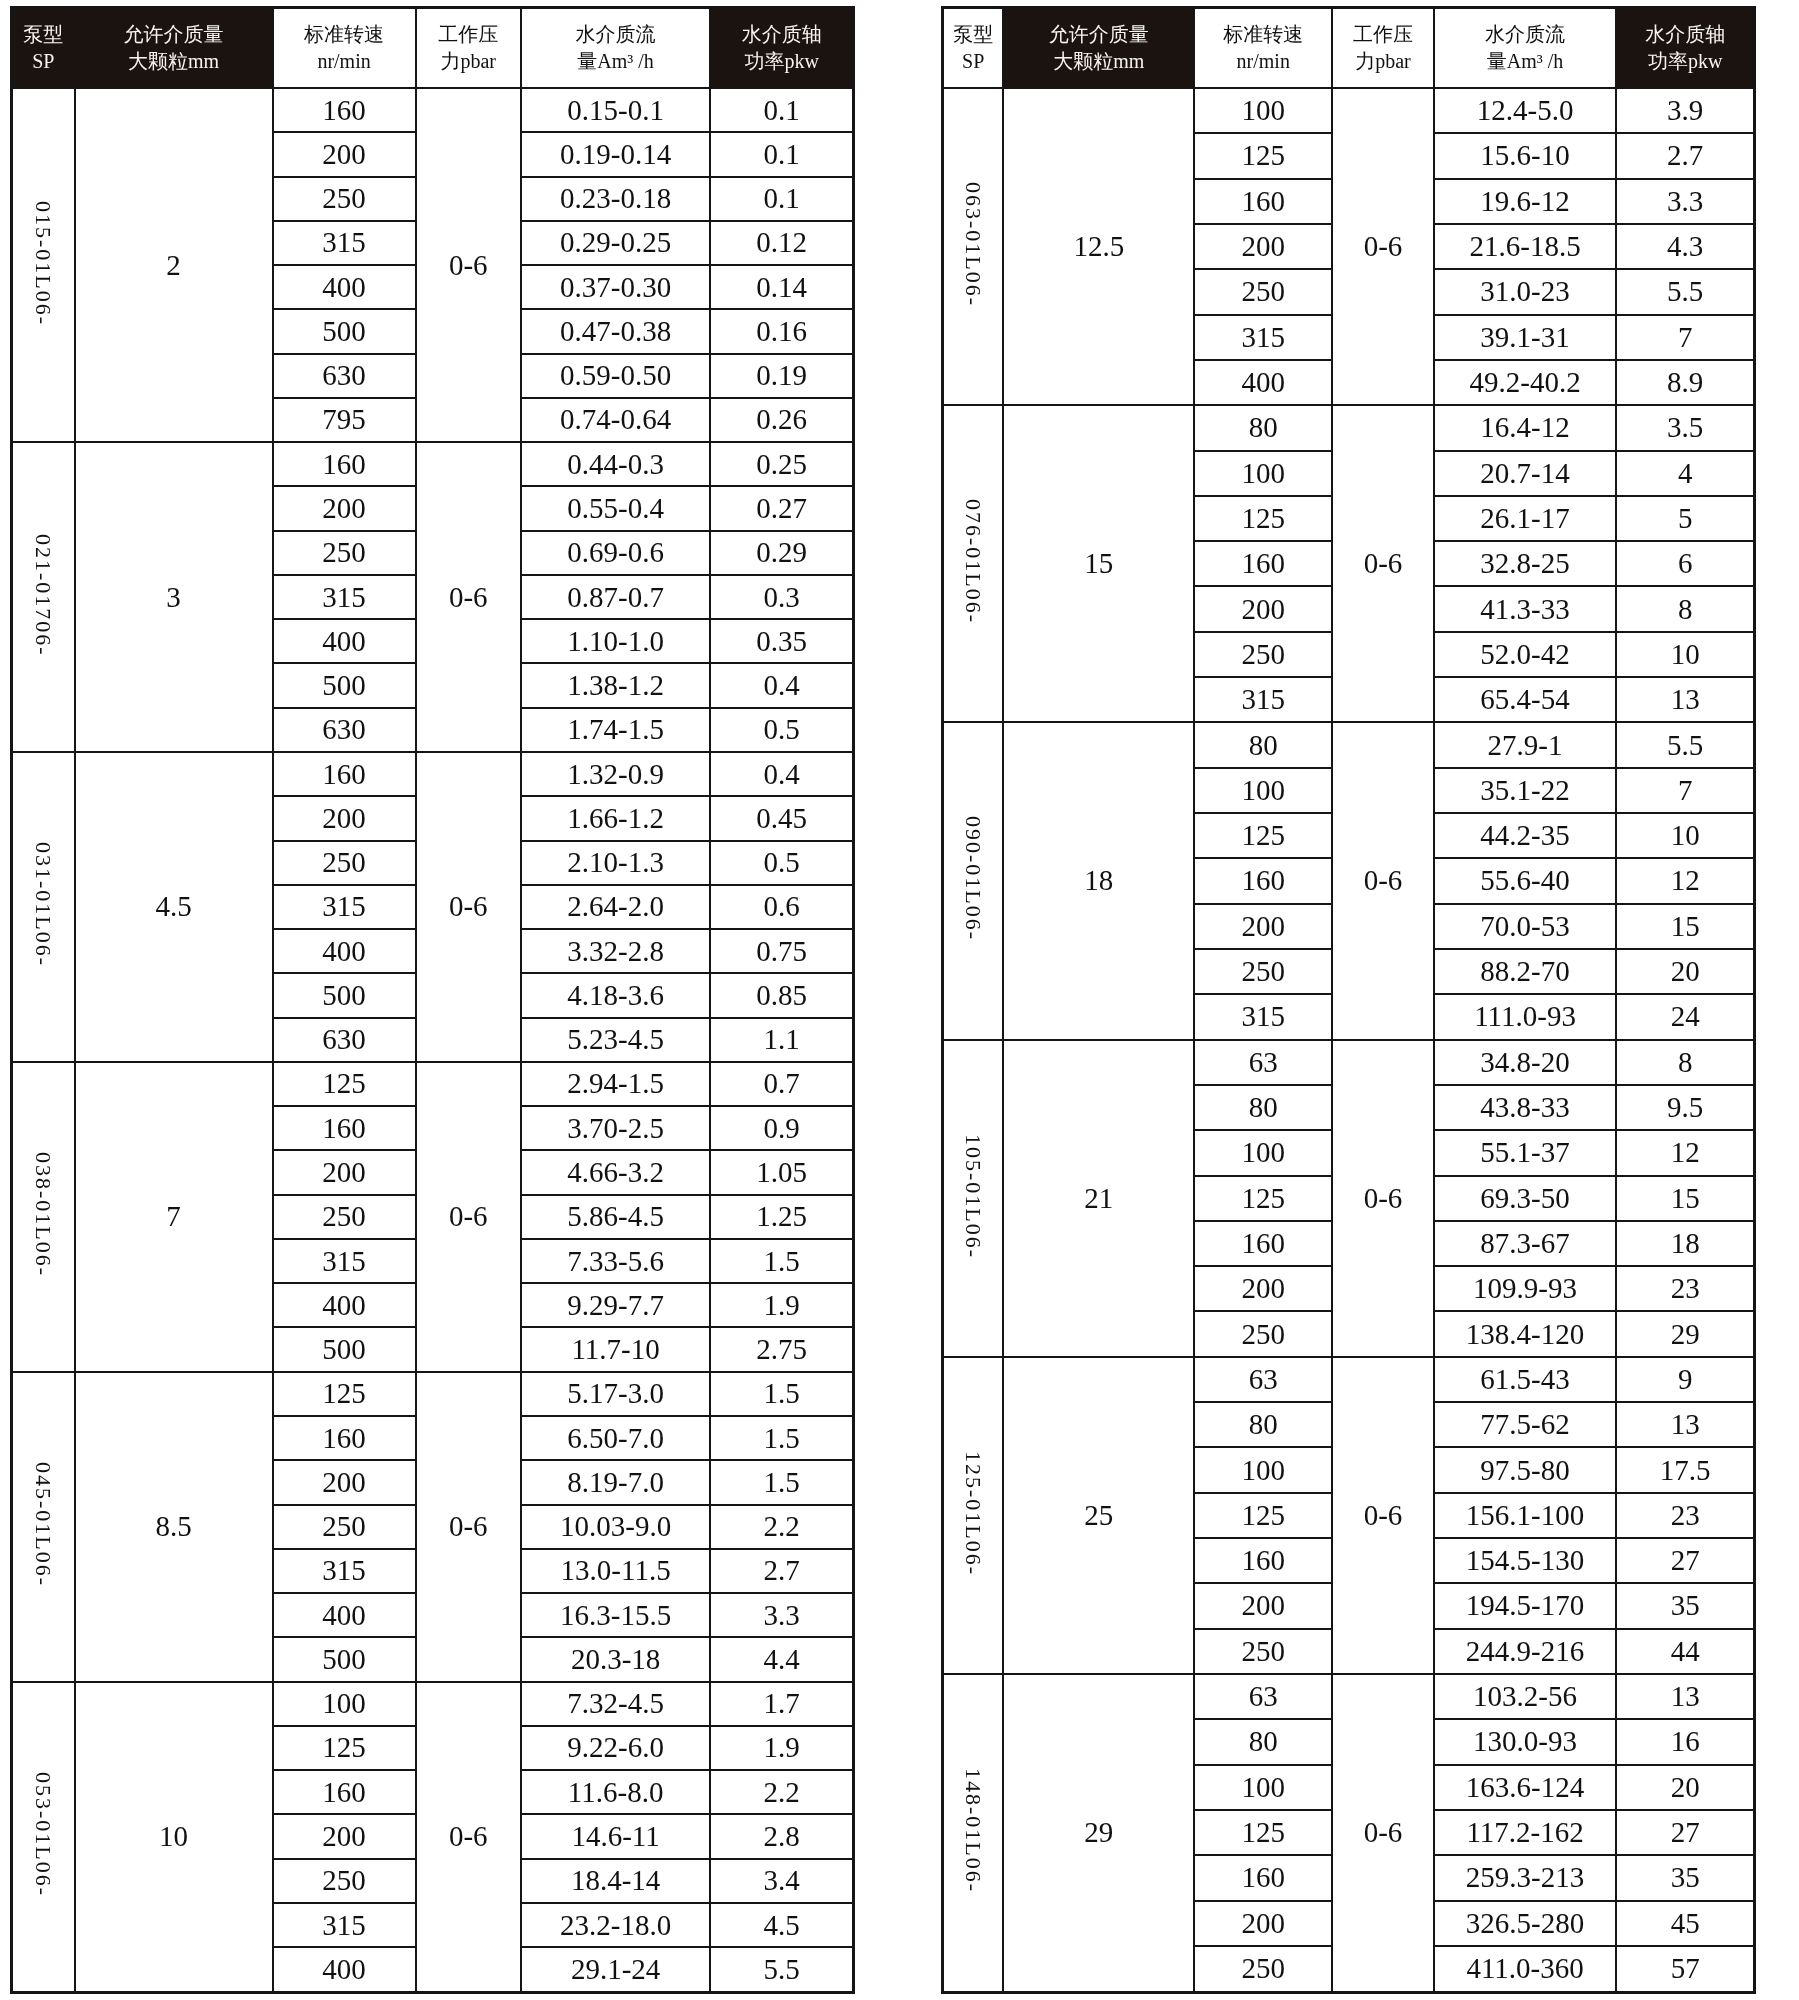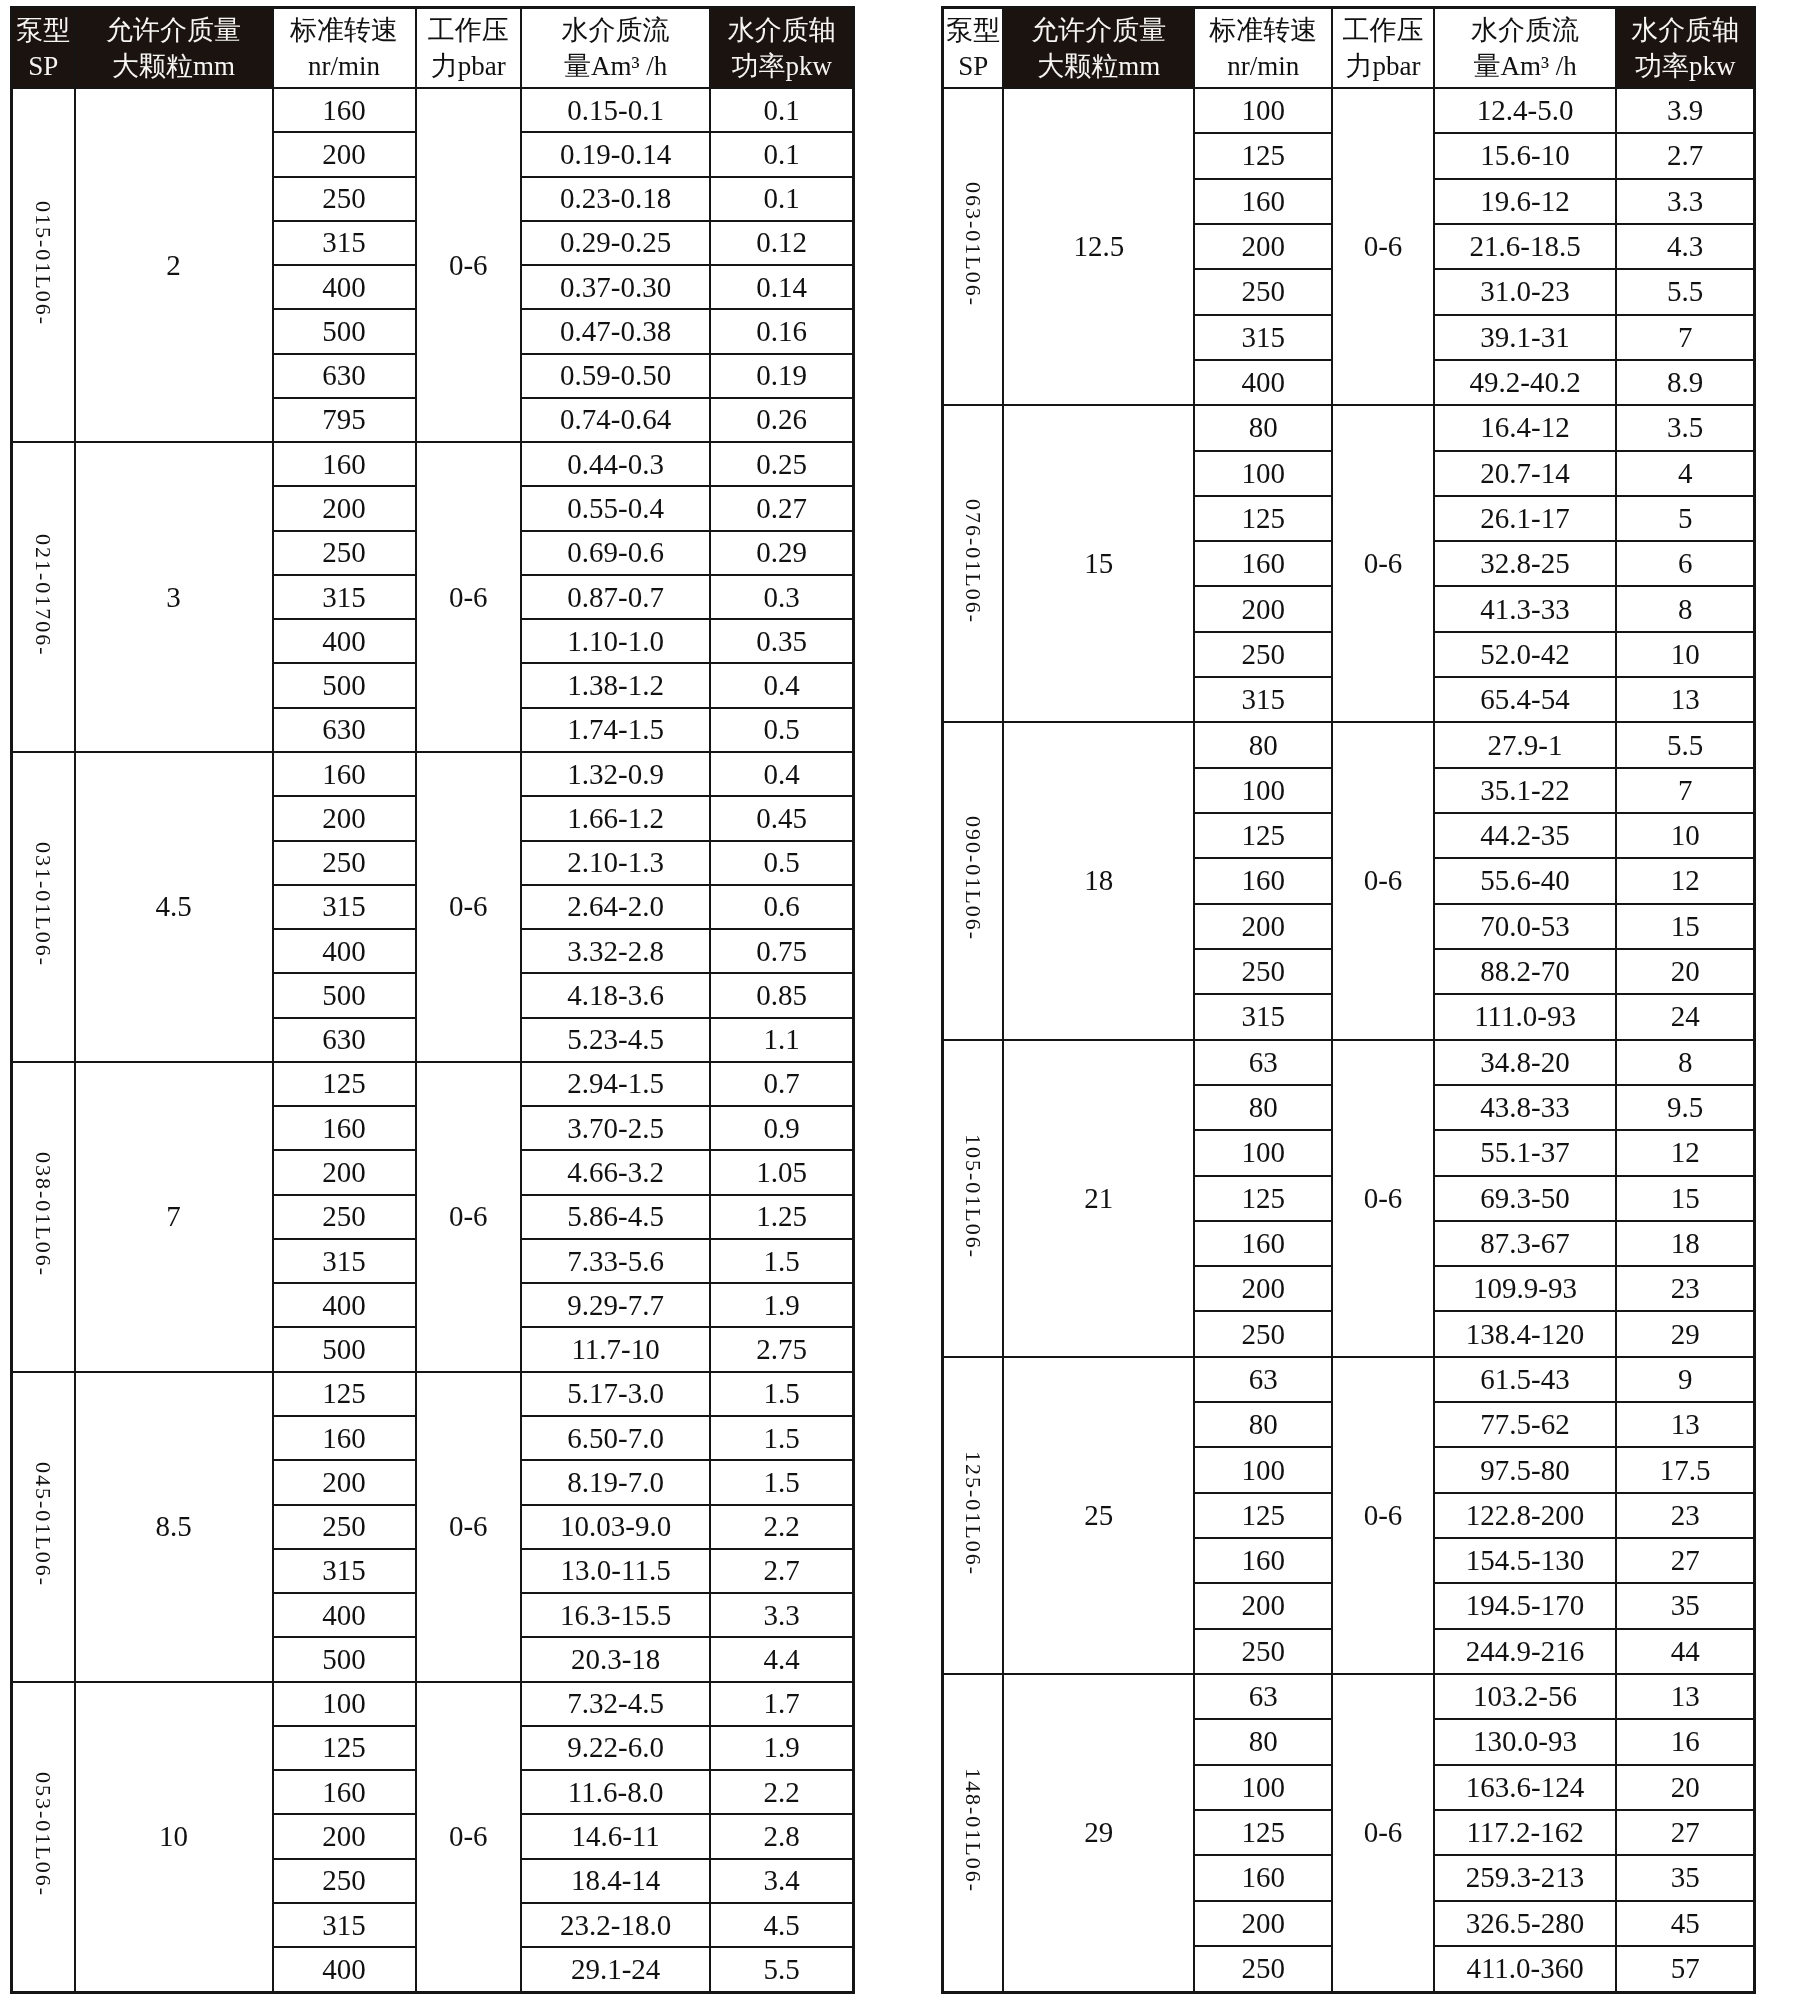--- a/index.html
+++ b/index.html
@@ -25,21 +25,21 @@
   table.spec-table.right{width:815px;}
   th,td{
     border:2px solid var(--border);
     text-align:center;
     vertical-align:middle;
     padding:0;
     overflow:hidden;
   }
   th{
     font-weight:normal;
-    font-size:27px;
+    font-size:20px;
     line-height:1.35;
     height:78px;
     background:#ffffff;
   }
   th.dark{background:var(--dark-bg);color:#f7f5f3;}
   td{font-size:29px;line-height:1.0;}
   td.model{font-size:22px;}
   td.model .vtext{
     display:inline-block;
     writing-mode:vertical-rl;
@@ -499,21 +499,21 @@
           <td>77.5-62</td>
           <td>13</td>
         </tr>
         <tr>
           <td>100</td>
           <td>97.5-80</td>
           <td>17.5</td>
         </tr>
         <tr>
           <td>125</td>
-          <td>122.8-200</td>
+          <td>156.1-100</td>
           <td>23</td>
         </tr>
         <tr>
           <td>160</td>
           <td>154.5-130</td>
           <td>27</td>
         </tr>
         <tr>
           <td>200</td>
           <td>194.5-170</td>

